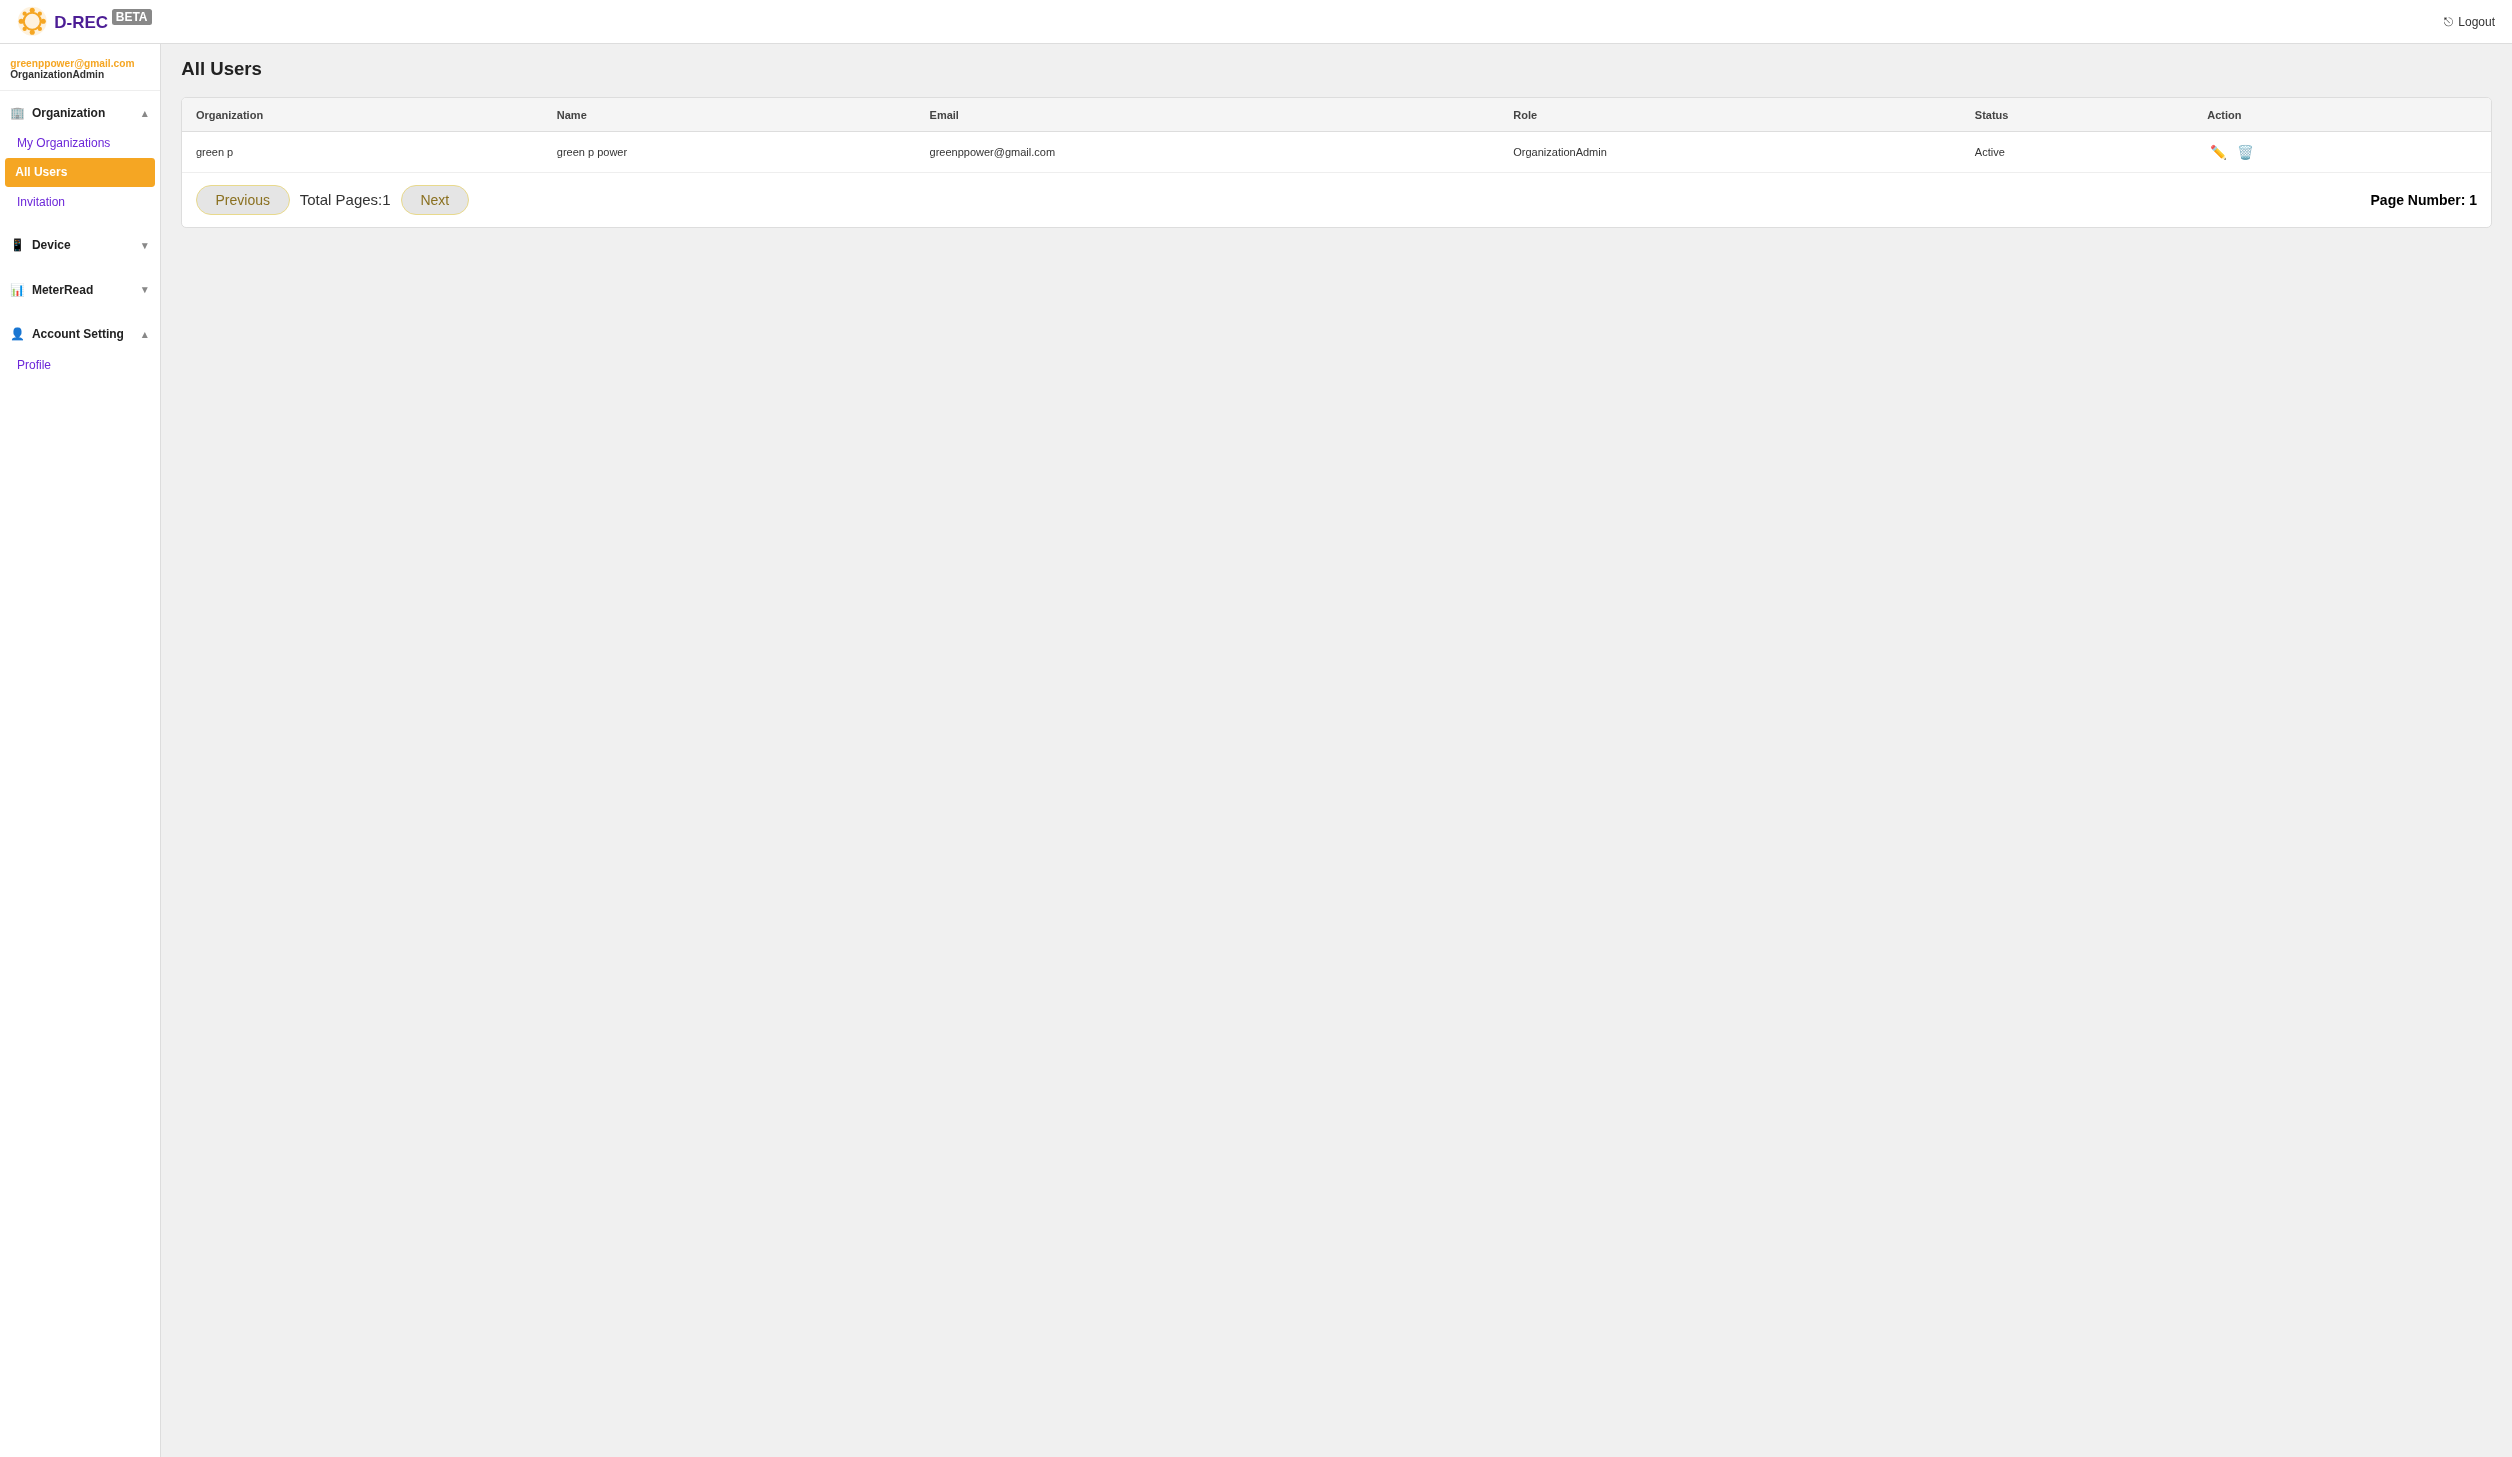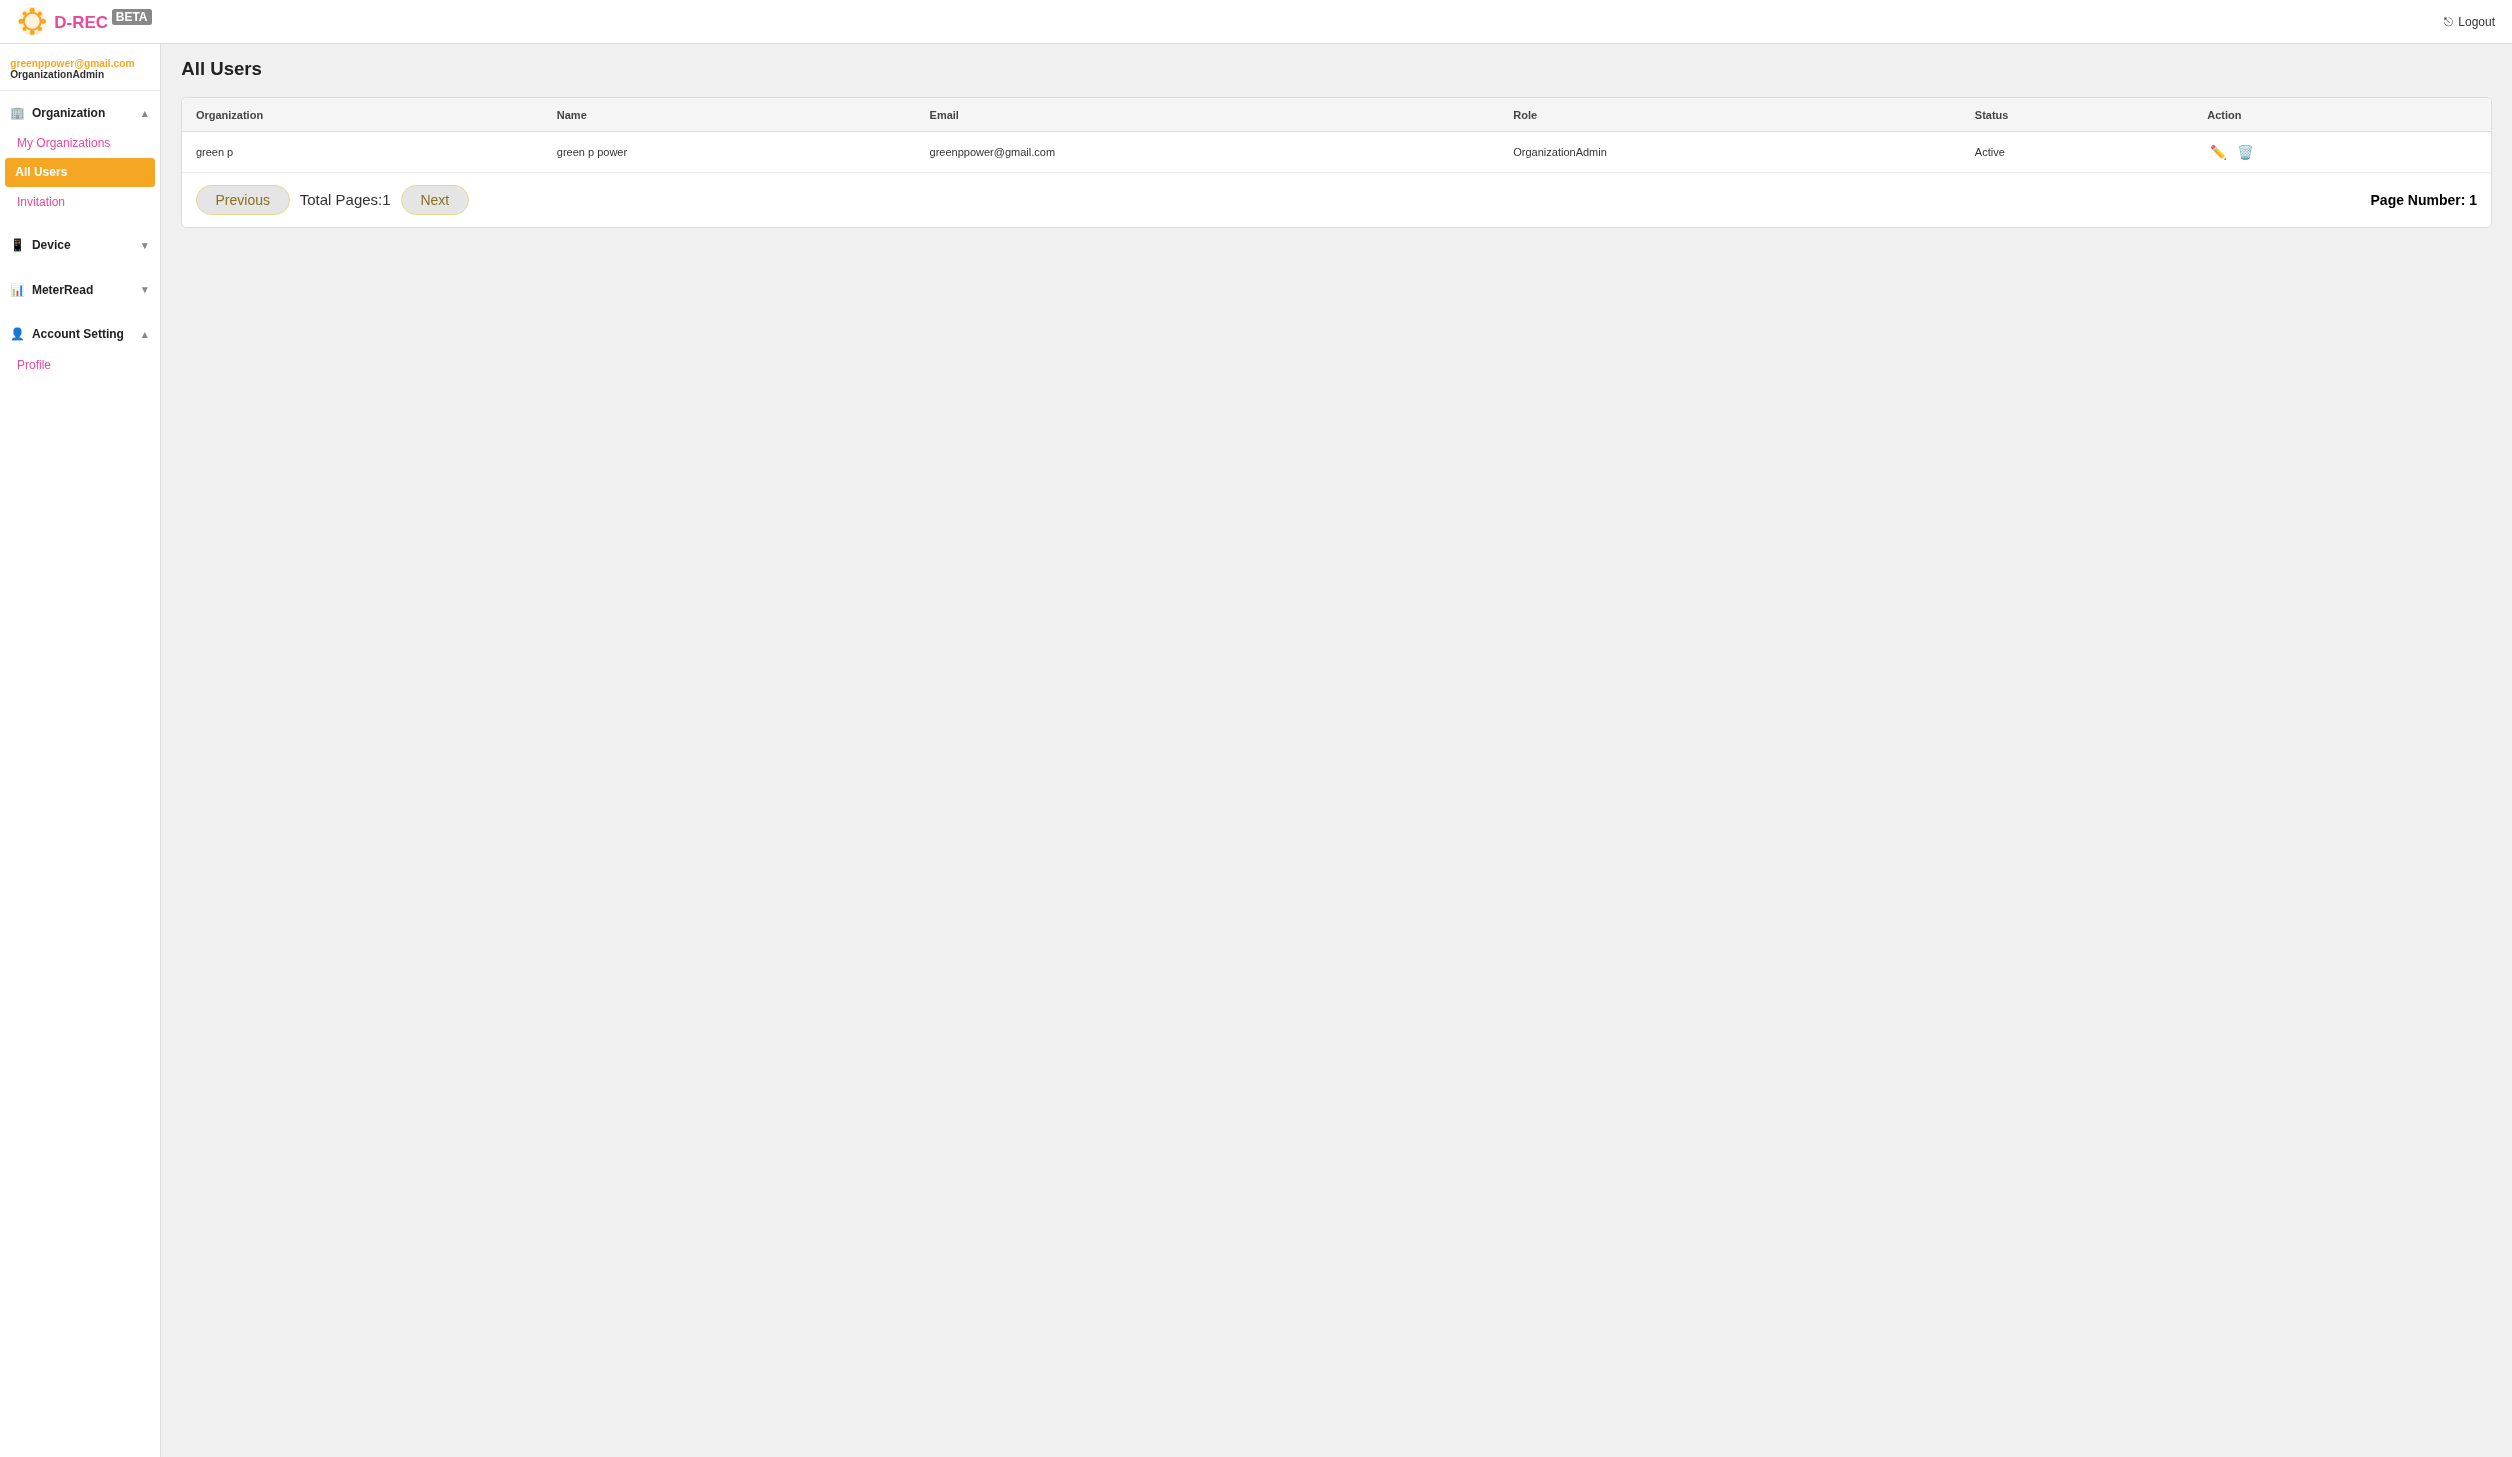--- a/index.html
+++ b/index.html
@@ -25,21 +25,21 @@
     }
     .logo-circle {
       width: 30.5px;
       height: 30.5px;
     }
     .logo-text {
       font-size: 17px;
       font-weight: bold;
       color: #222;
     }
-    .logo-text span { color: #ec4899; }
+    .logo-text span { color: #4c1d95; }
     .beta-badge {
       background: #888;
       color: #fff;
       font-size: 12px;
       padding: 0.8px 4.2px;
       border-radius: 2.5px;
       margin-left: 3.4px;
       vertical-align: super;
     }
     .logout-btn {
@@ -102,21 +102,21 @@
       padding: 8.5px 10.2px;
       cursor: pointer;
       font-weight: bold;
       font-size: 12px;
       color: #222;
     }
     .sidebar-item {
       padding: 7.6px 10.2px 7.6px 17px;
       cursor: pointer;
       font-size: 12px;
-      color: #ec4899;
+      color: #6d28d9;
     }
     .sidebar-item.active {
       background: #f5a623;
       color: #fff;
       font-weight: bold;
       border-radius: 3.4px;
       margin: 0 5.1px;
       padding: 7.6px 10.2px;
     }
     .chevron { font-size: 10.2px; color: #888; }

